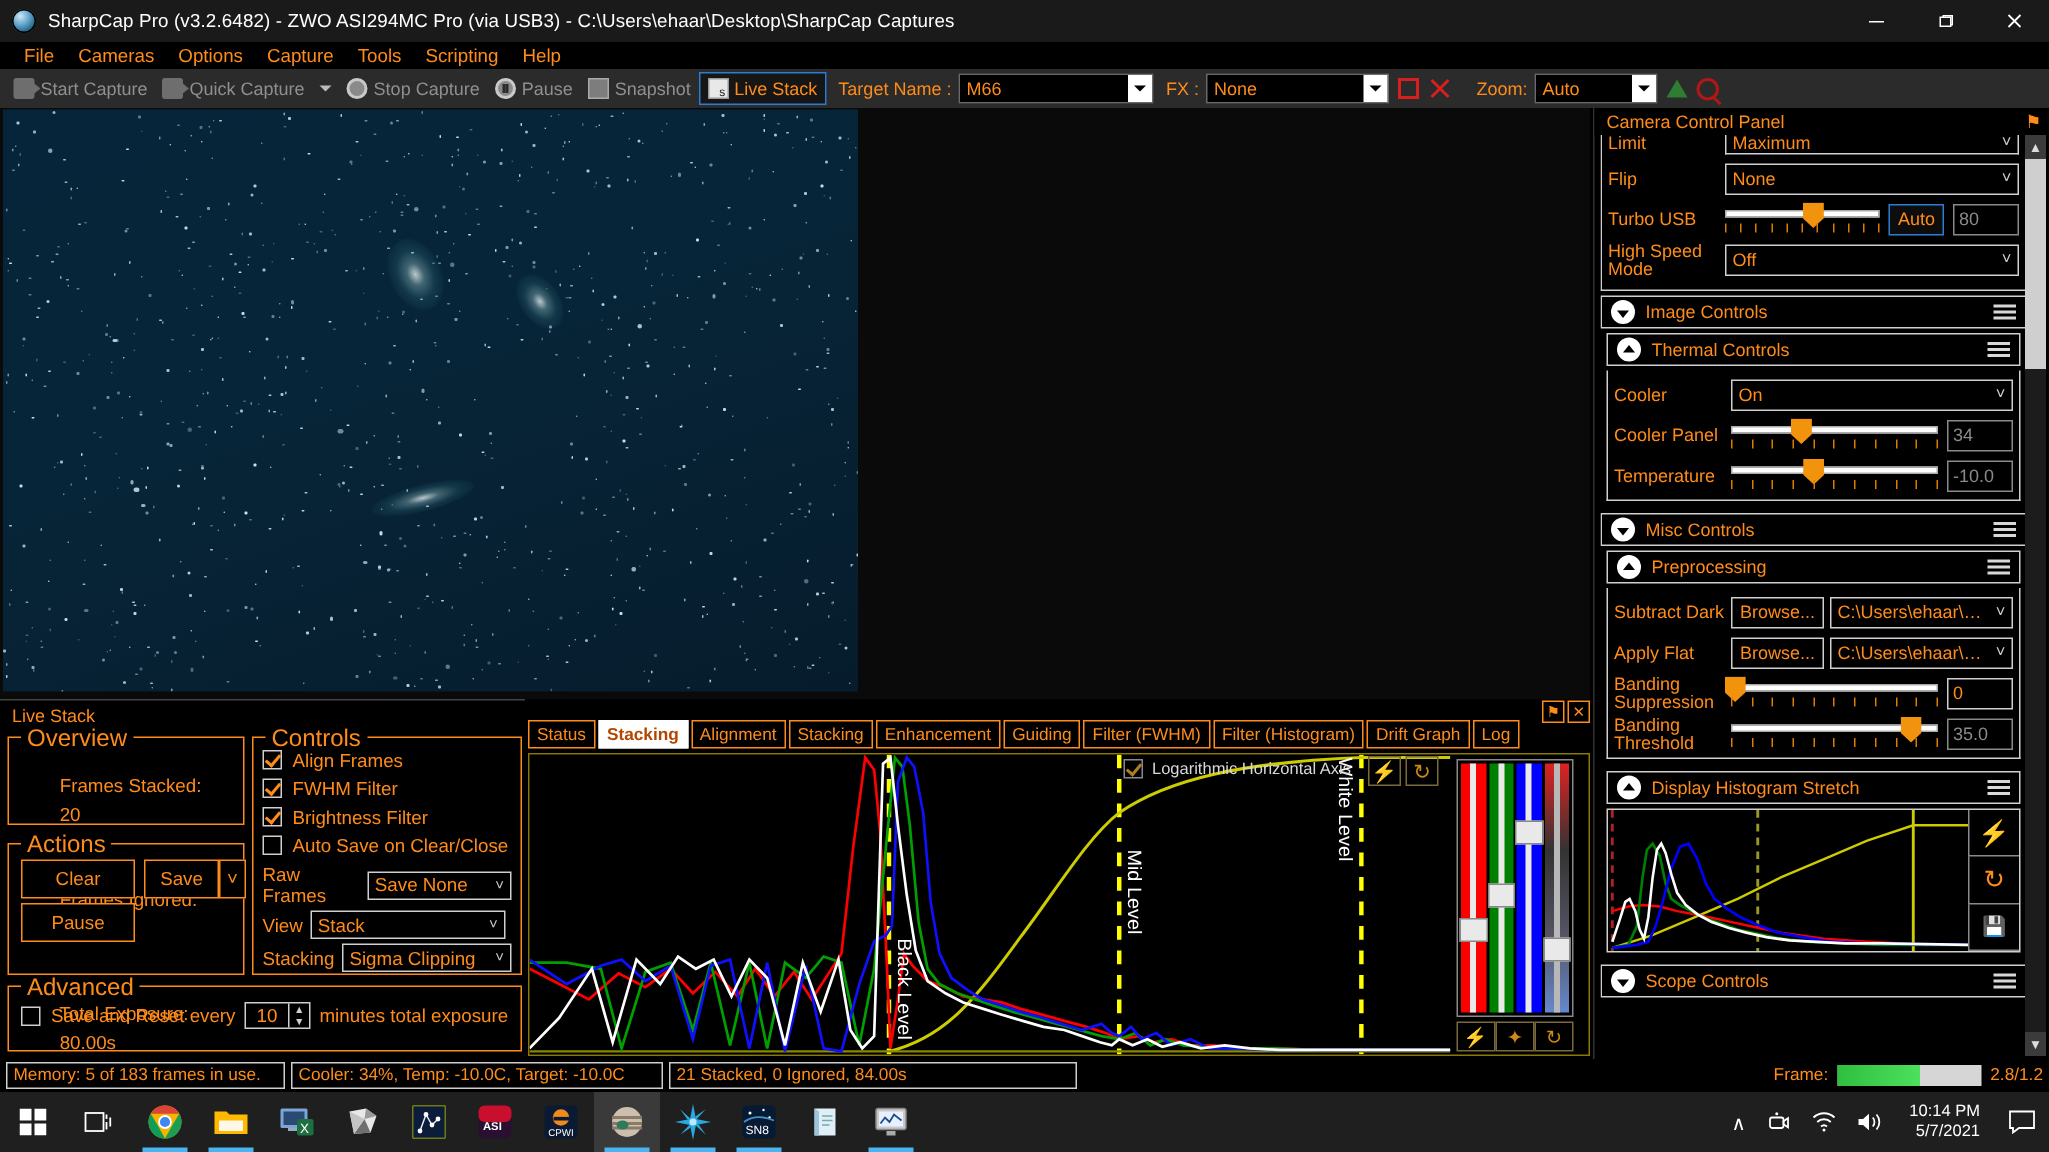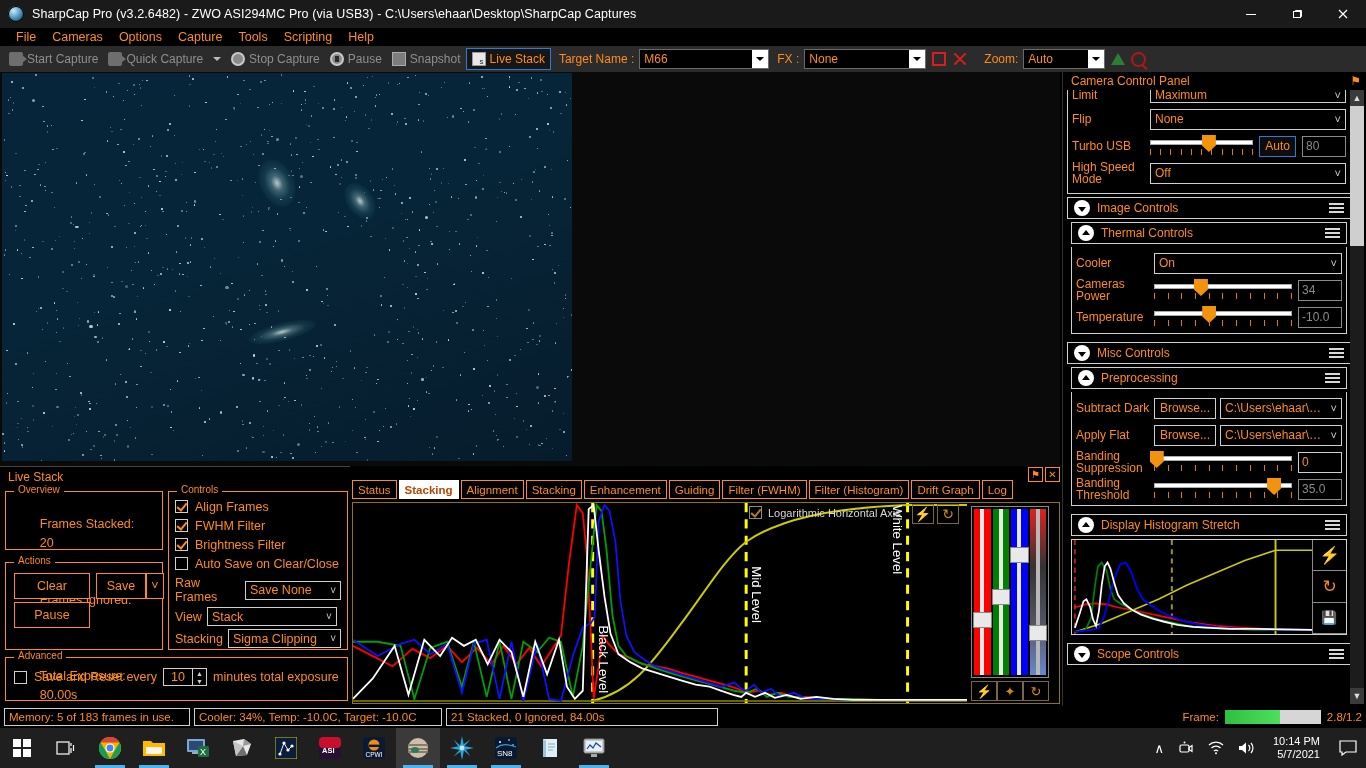--- a/index.html
+++ b/index.html
@@ -120,21 +120,21 @@
   .dhs-btns { width:34px; display:flex; flex-direction:column; }
   .dhs-btns div { flex:1; border-left:1px solid #8a8a8a; border-bottom:1px solid #8a8a8a;
     display:flex;align-items:center;justify-content:center;color:#ff8c1a;font-size:17px;}
 
   
   #livestack { position:absolute; left:0; top:466px; width:1062px; height:240px; background:#000;
     border-top:1px solid #444;}
   #ls-title { color:#ff8c1a; font-size:12px; padding:3px 0 2px 8px;}
   .fieldset { position:absolute; border:1px solid #ff8c1a; }
   .fieldset > .legend { position:absolute; top:-8px; left:8px; background:#000; padding:0 4px;
-    color:#ff8c1a; font-size:10px;}
+    color:#ff8c1a; font-size:16px;}
   .ls-line { color:#ff8c1a; font-size:12.5px; line-height:19px; white-space:pre;}
   .ls-btn { border:1px solid #ff8c1a; color:#ff8c1a; font-size:12.5px; display:flex; align-items:center;
     justify-content:center; background:#000;}
   .ckrow { display:flex; align-items:center; height:19px; color:#ff8c1a; font-size:12.5px; margin-bottom:0px;}
   .ck { width:13px;height:13px;border:1px solid #cfcfcf; margin-right:7px; position:relative; flex:none;}
   .ck.on::after{content:"";position:absolute;left:3px;top:0px;width:4px;height:8px;border:solid #ff8c1a;
     border-width:0 2px 2px 0; transform:rotate(40deg);}
   .lscmb { height:19px; border:1px solid #cfcfcf; background:#000; color:#ff8c1a; font-size:12.5px;
     display:flex;align-items:center;padding:0 4px;}
   .lscmb .dn{margin-left:auto;color:#cfcfcf;font-size:10px;padding-left:6px;}
@@ -1264,21 +1264,21 @@
       </div>
       <div style="border:1px solid #cfcfcf;border-top:none;padding:4px;">
         <div class="row">
           <span class="lbl">Cooler</span>
           <span class="cmb">
             <span class="cv">On</span>
             <span class="dn">˅</span>
           </span>
         </div>
         <div class="row">
-          <span class="lbl">Cameras Power</span>
+          <span class="lbl">Cooler Panel</span>
           <span class="sld">
             <span class="track"></span>
             <span class="thumb" style="left:34%"></span>
             <span class="ticks">
                 <i></i>
                 <i></i>
                 <i></i>
                 <i></i>
                 <i></i>
                 <i></i>

